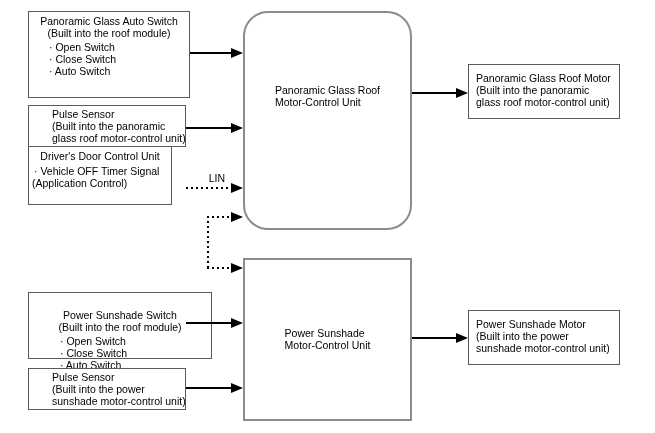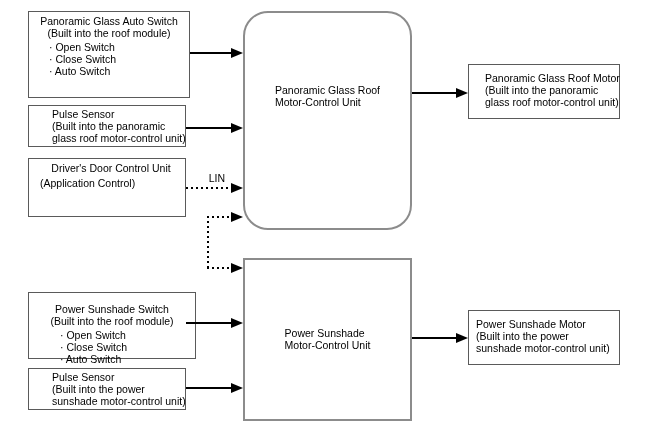--- a/index.html
+++ b/index.html
@@ -77,28 +77,29 @@
       <div class="bt">· Auto Switch</div>
     </div>
   </div>
 
   <div class="box thin pad-sm" style="left:28px; top:105px; width:158px; height:42px;">
     <div class="bt">Pulse Sensor</div>
     <div class="bt">(Built into the panoramic</div>
     <div class="bt">glass roof motor-control unit)</div>
   </div>
 
-  <div class="box thin" style="left:28px; top:158px; width:158px; height:59px; padding-top:3px;padding-left:8px;">
+  <div class="box thin" style="left:28px; top:146px; width:144px; height:59px; padding-top:3px;">
     <div class="bt center">Driver's Door Control Unit</div>
     <div style="padding-left:5px; margin-top:3px;">
+      <div class="bt">· Vehicle OFF Timer Signal</div>
       <div class="bt" style="margin-left:-2px;">(Application Control)</div>
     </div>
   </div>
 
-  <div class="box thin" style="left:28px; top:292px; width:168px; height:67px; padding-top:10px;">
+  <div class="box thin" style="left:28px; top:292px; width:184px; height:67px; padding-top:16px;">
     <div class="bt center">Power Sunshade Switch</div>
     <div class="bt center">(Built into the roof module)</div>
     <div style="padding-left:31px; margin-top:2px;">
       <div class="bt">· Open Switch</div>
       <div class="bt">· Close Switch</div>
       <div class="bt">· Auto Switch</div>
     </div>
   </div>
 
   <div class="box thin pad-sm" style="left:28px; top:368px; width:158px; height:42px;">
@@ -118,21 +119,21 @@
 
   <div class="box thick" style="left:243px; top:258px; width:169px; height:163px;">
     <div class="mcu-text" style="top:67px;">
       <div class="inner">
         <div class="bt">Power Sunshade</div>
         <div class="bt">Motor-Control Unit</div>
       </div>
     </div>
   </div>
 
-  <div class="box thin" style="left:468px; top:64px; width:152px; height:55px; padding:7px 0 0 16px;">
+  <div class="box thin" style="left:468px; top:64px; width:152px; height:55px; padding:7px 0 0 7px;">
     <div class="bt">Panoramic Glass Roof Motor</div>
     <div class="bt">(Built into the panoramic</div>
     <div class="bt">glass roof motor-control unit)</div>
   </div>
 
   <div class="box thin" style="left:468px; top:310px; width:152px; height:55px; padding:7px 0 0 7px;">
     <div class="bt">Power Sunshade Motor</div>
     <div class="bt">(Built into the power</div>
     <div class="bt">sunshade motor-control unit)</div>
   </div>

